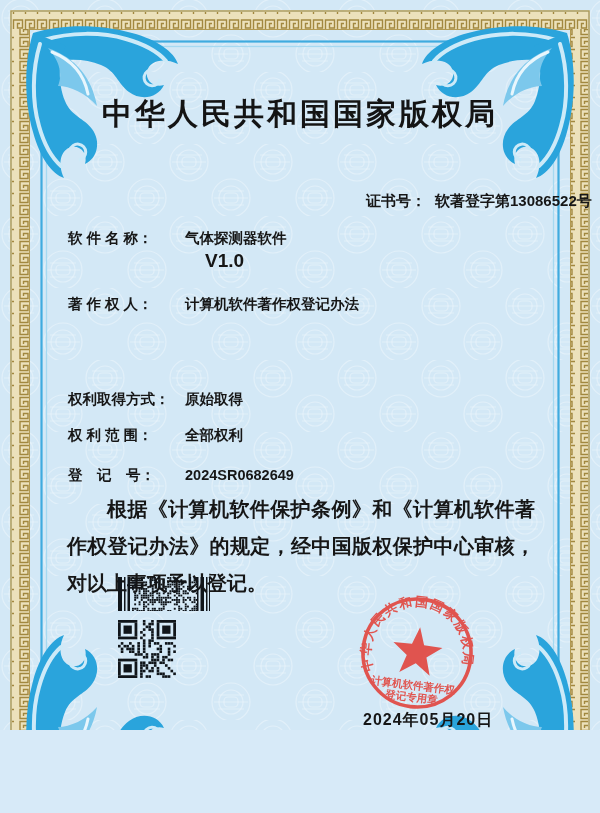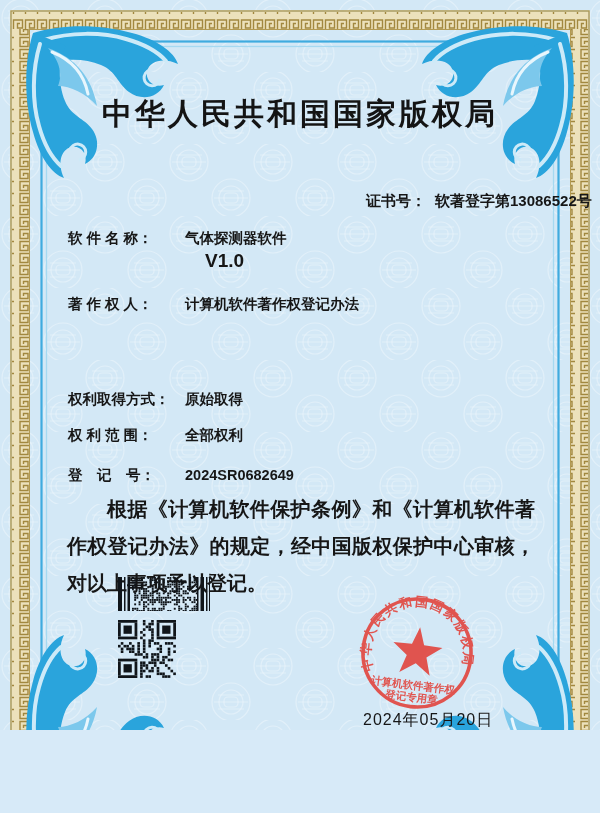--- a/index.html
+++ b/index.html
@@ -31,21 +31,21 @@
   .r2{top:295px;} .r3{top:390px;} .r4{top:426px;} .r5{top:466px;}
   .statement{
     position:absolute;z-index:2;
     left:67px;top:491px;width:468px;
     font-size:20px;font-weight:700;line-height:37px;
     text-indent:2em;text-align:justify;white-space:normal;
   }
   .barcode{position:absolute;z-index:2;left:118px;top:577px;width:92px;height:34px;}
   .qrcode{position:absolute;z-index:2;left:118px;top:620px;width:58px;height:58px;}
   .seal{position:absolute;z-index:3;left:352px;top:588px;width:130px;height:130px;opacity:0.9;}
-  .date{top:710px;left:363px;font-size:16px;font-weight:400;letter-spacing:1px;}
+  .date{top:710px;left:363px;font-size:16px;font-weight:700;letter-spacing:1px;}
 </style>
 </head>
 <body>
 
 <div class="cert">
 
   <svg class="decor" viewBox="0 0 600 813" xmlns="http://www.w3.org/2000/svg">
     <defs>
       <pattern id="wm" width="84" height="72" patternUnits="userSpaceOnUse">
         <g fill="none" stroke="#ffffff" stroke-opacity="0.55" stroke-width="1.2">

